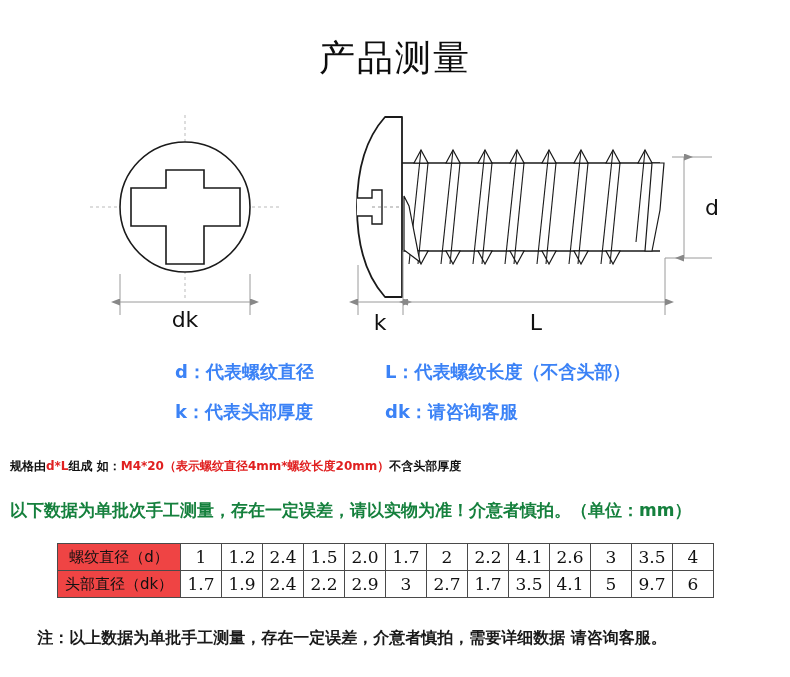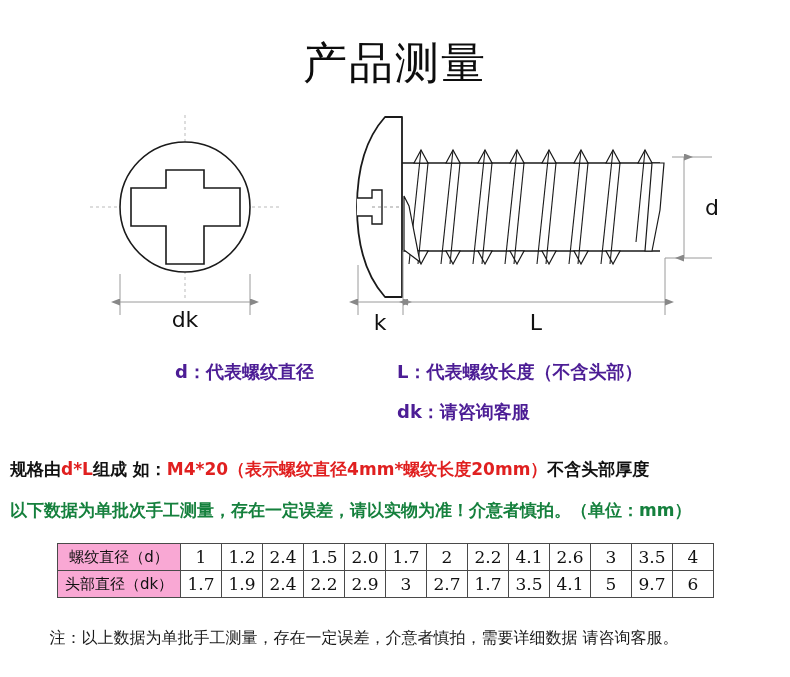--- a/index.html
+++ b/index.html
@@ -10,46 +10,46 @@
     color:#1a1a1a;
     overflow:hidden;
     position:relative;
   }
   .page{position:relative;width:790px;height:677px;}
 
   
   .title{
     position:absolute;left:0;top:34px;width:790px;
     text-align:center;
-    font-size:44px;
+    font-size:36px;
     letter-spacing:2px;
     font-weight:400;
     color:#0d0d0d;
     font-family:"DejaVu Sans","Liberation Sans",sans-serif;
   }
 
   
   .drawing{
     position:absolute;left:0;top:100px;width:790px;height:250px;
   }
   .drawing svg{display:block;}
 
   
   .legend{
     position:absolute;left:0;top:360px;width:790px;
-    font-size:18px;font-weight:bold;color:#4c1d95;
+    font-size:18px;font-weight:bold;color:#3b82f6;
   }
   .legend .row{position:relative;height:40px;}
   .legend .col-a{position:absolute;left:175px;top:0;white-space:nowrap;}
-  .legend .col-b{position:absolute;left:385px;top:0;white-space:nowrap;margin-left:12px;}
+  .legend .col-b{position:absolute;left:385px;top:0;white-space:nowrap;}
 
   
   .specline{
     position:absolute;left:10px;top:458px;width:775px;
-    font-size:17px;font-weight:bold;white-space:nowrap;
+    font-size:12px;font-weight:bold;white-space:nowrap;
     color:#111;
   }
   .specline .red{color:#e02020;}
 
   
   .warnline{
     position:absolute;left:10px;top:499px;width:775px;
     font-size:17px;font-weight:bold;white-space:nowrap;
     color:#15803d;
   }
@@ -65,36 +65,35 @@
   }
   table.spec td{
     border:1px solid #4a4a4a;
     text-align:center;
     height:26px;
     padding:0 2px;
     font-family:"DejaVu Serif","Liberation Serif",serif;
     color:#111;
   }
   table.spec td.rowhead{
-    background:#f9a8d4;
+    background:#ef4444;
     width:118px;
     font-size:15px;
     font-family:"DejaVu Sans","Liberation Sans",sans-serif;
     text-align:center;
     font-weight:normal;
   }
   table.spec td.val{width:36px;}
 
   
   .footnote{
     position:absolute;left:0;top:628px;width:704px;
     text-align:center;
-    font-size:16px;font-weight:normal;color:#1a1a1a;
+    font-size:16px;font-weight:bold;color:#1a1a1a;
     white-space:nowrap;
-    padding-left:12px;
   }
   .dimtext{
     font-family:"DejaVu Sans","Liberation Sans",sans-serif;
     font-size:22px;
     fill:#111;
   }
 </style>
 </head>
 <body>
 
@@ -204,20 +203,21 @@
       </g>
     </svg>
   </div>
 
   <div class="legend">
     <div class="row">
       <span class="col-a">d：代表螺纹直径</span>
       <span class="col-b">L：代表螺纹长度（不含头部）</span>
     </div>
     <div class="row">
+      <span class="col-a">k：代表头部厚度</span>
       <span class="col-b">dk：请咨询客服</span>
     </div>
   </div>
 
   <div class="specline"><span>规格由</span><span class="red">d*L</span><span>组成 如：</span><span class="red">M4*20（表示螺纹直径4mm*螺纹长度20mm）</span><span>不含头部厚度</span></div>
 
   <div class="warnline">以下数据为单批次手工测量，存在一定误差，请以实物为准！介意者慎拍。（单位：mm）</div>
 
   <div class="tablewrap">
     <table class="spec">

